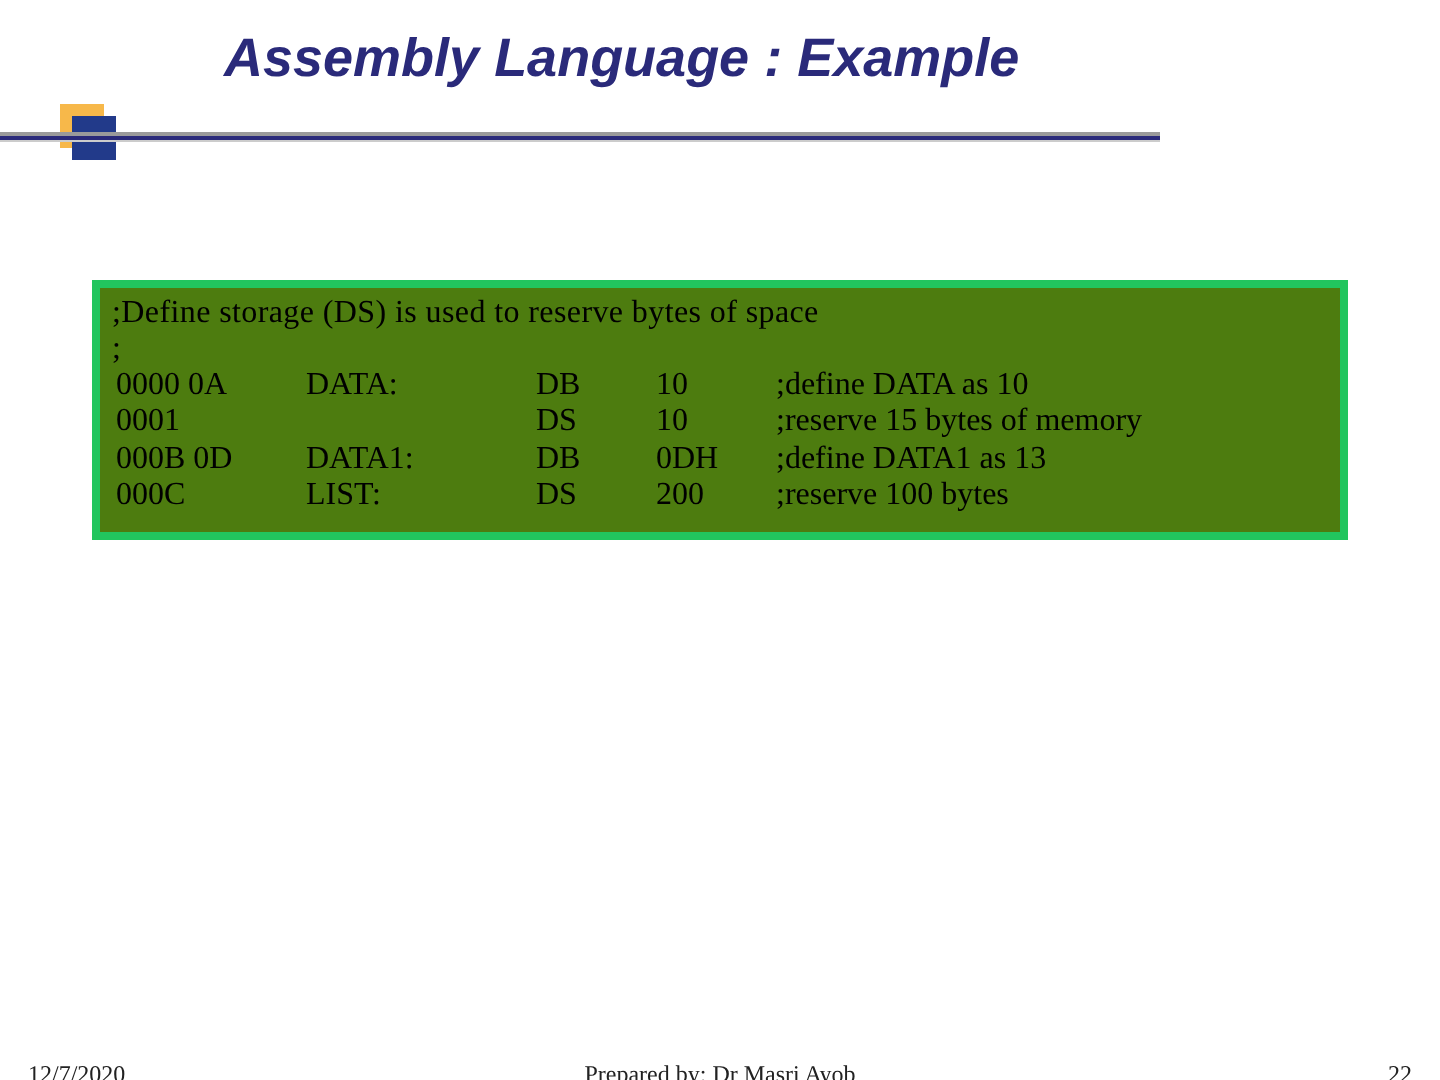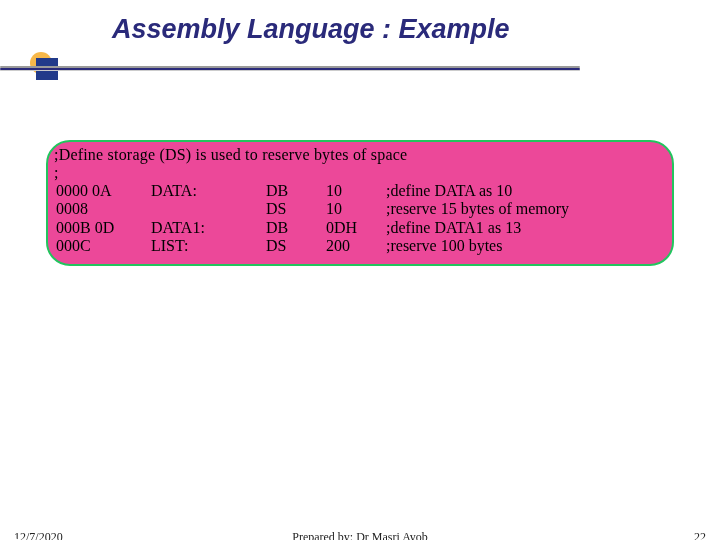--- a/index.html
+++ b/index.html
@@ -1,25 +1,25 @@
 <!DOCTYPE html>
 <html><head>
 <meta charset="utf-8">
 <style>
-  * { margin: 0; padding: 0; box-sizing: border-box; border-radius: 24px; }
+  * { margin: 0; padding: 0; box-sizing: border-box; }
   html, body { width: 720px; height: 540px; background: #fff; font-family: "Times New Roman", Times, serif; overflow: hidden; }
   .slide { position: relative; width: 720px; height: 540px; }
   .bullet-sq { position: absolute; left: 30px; top: 52px; width: 22px; height: 22px; background: #f7b84a; }
   .bullet-sq::after { content: ""; position: absolute; left: 6px; top: 6px; width: 22px; height: 22px; background: #223a8a; }
   .title { position: absolute; left: 112px; top: 14px; font-family: Verdana, Geneva, sans-serif; font-weight: 700; font-style: italic; color: #2a2a7a; font-size: 27px; }
   .hr1 { position: absolute; left: 0; top: 66px; width: 580px; height: 2px; background: #9a9a9a; }
   .hr2 { position: absolute; left: 0; top: 68px; width: 580px; height: 2px; background: #2a2a7a; }
   .hr3 { position: absolute; left: 0; top: 70px; width: 580px; height: 1px; background: #ccc; }
 
-  .codebox { position: absolute; left: 46px; top: 140px; width: 628px; border: 2px solid #22c55e; padding: 4px 6px 8px 6px; background: #ec4899; }
+  .codebox { position: absolute; left: 46px; top: 140px; width: 628px; border: 4px solid #22c55e; padding: 4px 6px 8px 6px; background: #4d7c0f; }
   .commentline { font-size: 16px; font-family: "Times New Roman", serif; letter-spacing: 0.2px; }
   table.code { border-collapse: collapse; width: 100%; font-size: 16px; font-family: "Times New Roman", serif; }
   table.code td { padding: 0 2px; vertical-align: top; line-height: 1.15; white-space: nowrap; }
   .c-addr { width: 95px; }
   .c-label { width: 115px; }
   .c-dir { width: 60px; }
   .c-val { width: 60px; margin-left: 19px; }
   .c-cmt { }
 
   .footer { position: absolute; bottom: 10px; left: 0; width: 720px; font-size: 12px; color: #222; }
@@ -46,21 +46,21 @@
     <table class="code">
       <tbody>
           <tr>
         <td class="c-addr">0000 0A</td>
         <td class="c-label">DATA:</td>
         <td class="c-dir">DB</td>
         <td class="c-val">10</td>
         <td class="c-cmt">;define DATA as 10</td>
       </tr>
       <tr>
-        <td class="c-addr">0008</td>
+        <td class="c-addr">0001</td>
         <td class="c-label"></td>
         <td class="c-dir">DS</td>
         <td class="c-val">10</td>
         <td class="c-cmt">;reserve 15 bytes of memory</td>
       </tr>
       <tr>
         <td class="c-addr">000B 0D</td>
         <td class="c-label">DATA1:</td>
         <td class="c-dir">DB</td>
         <td class="c-val">0DH</td>

